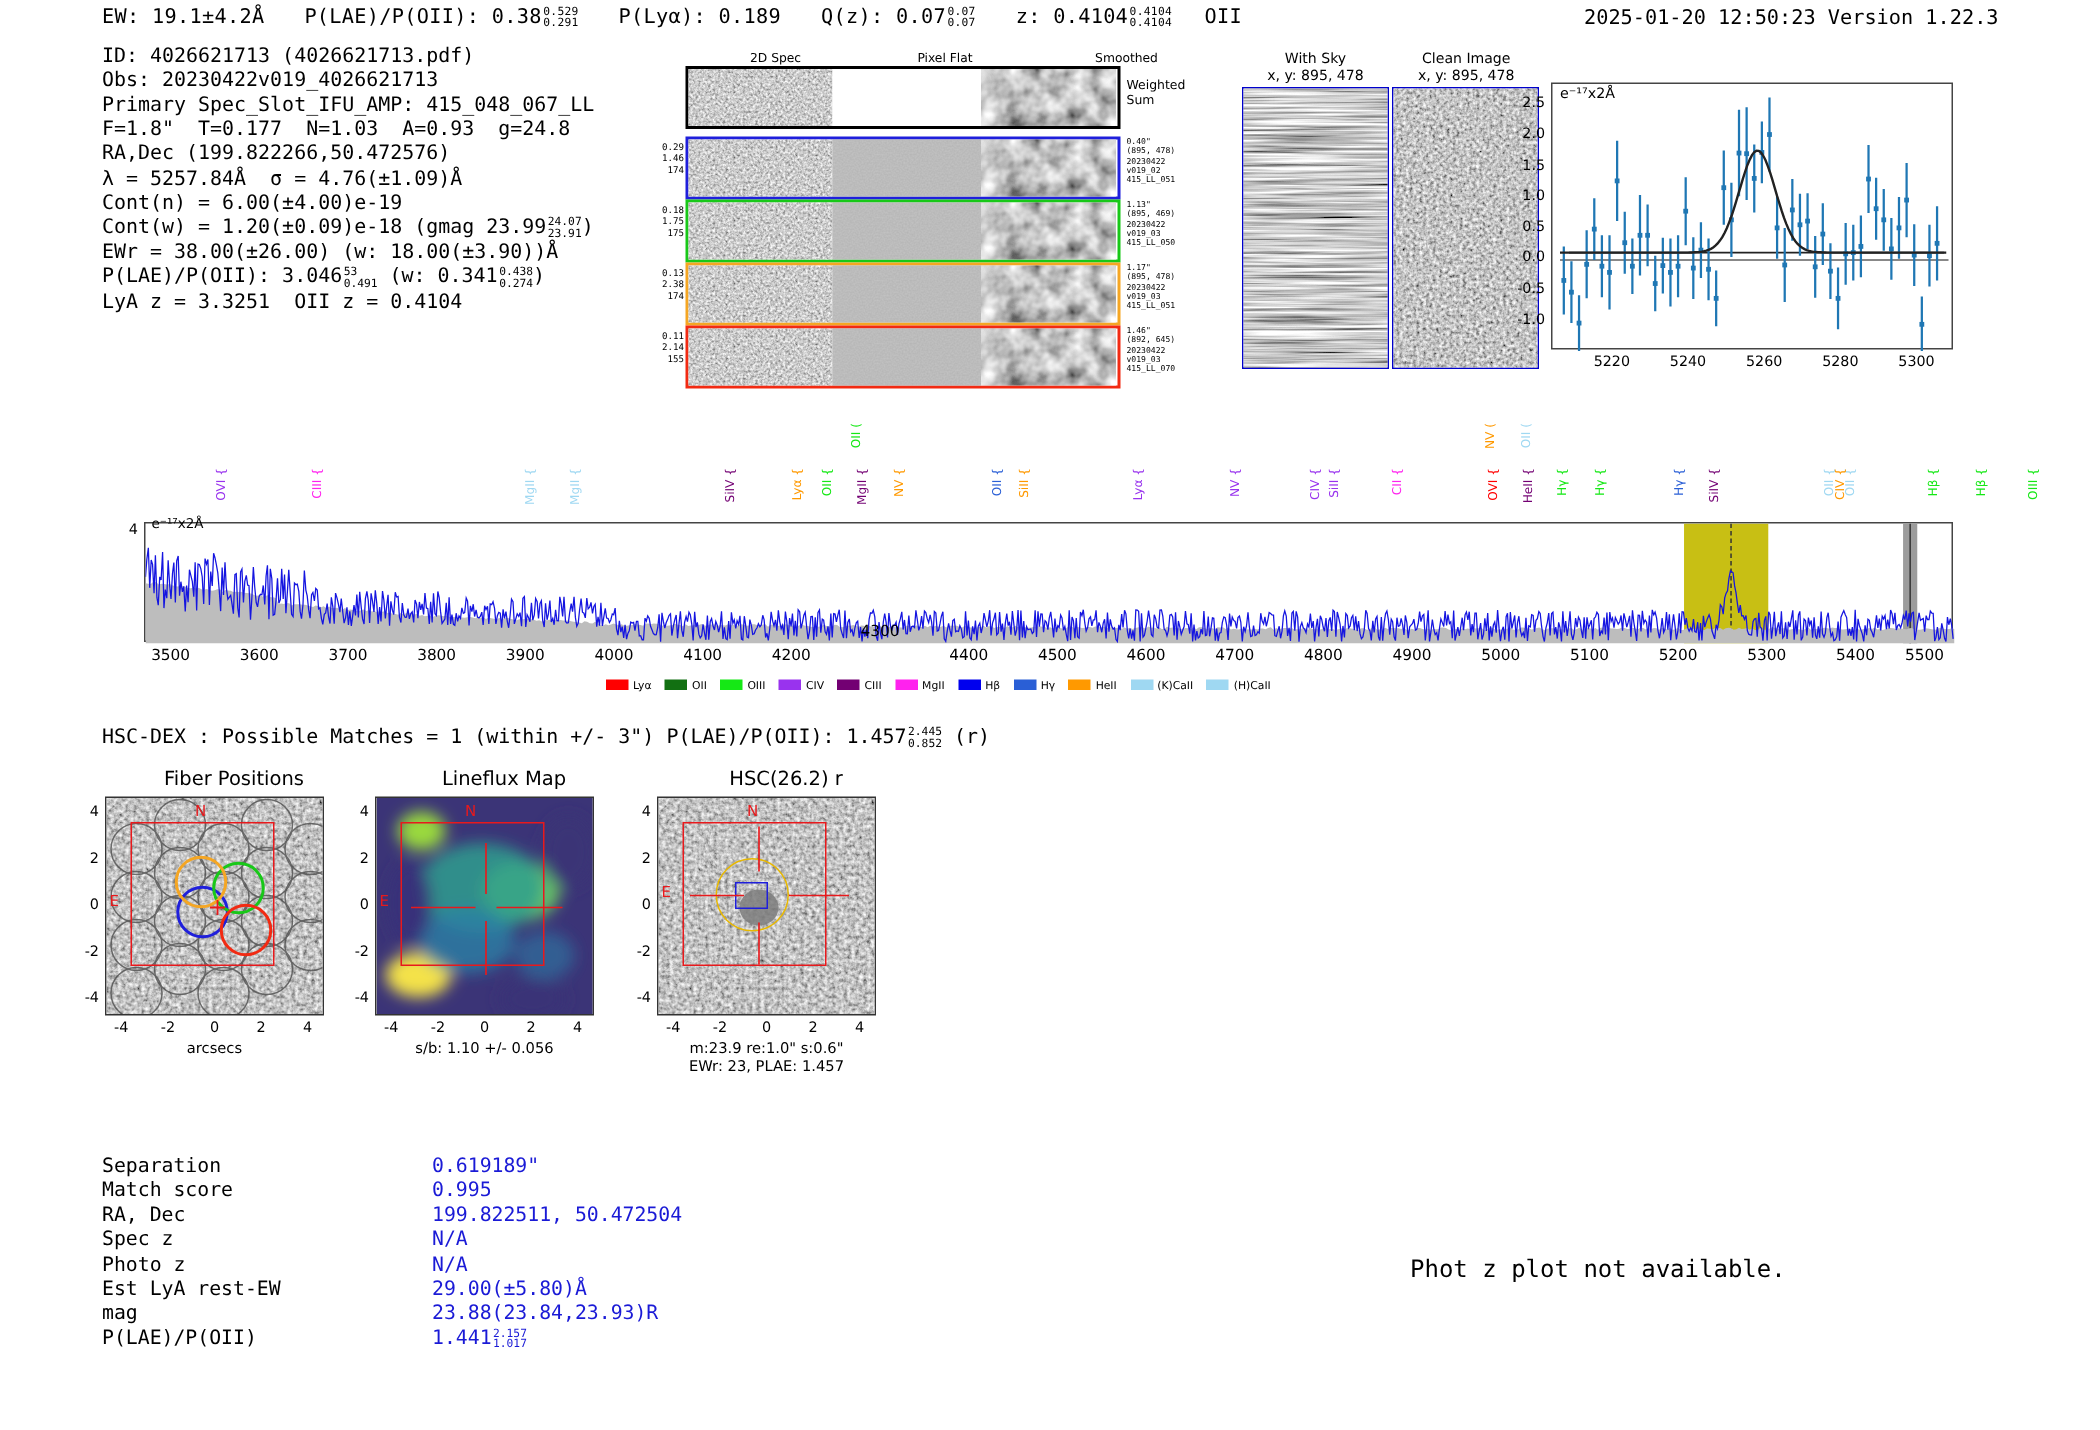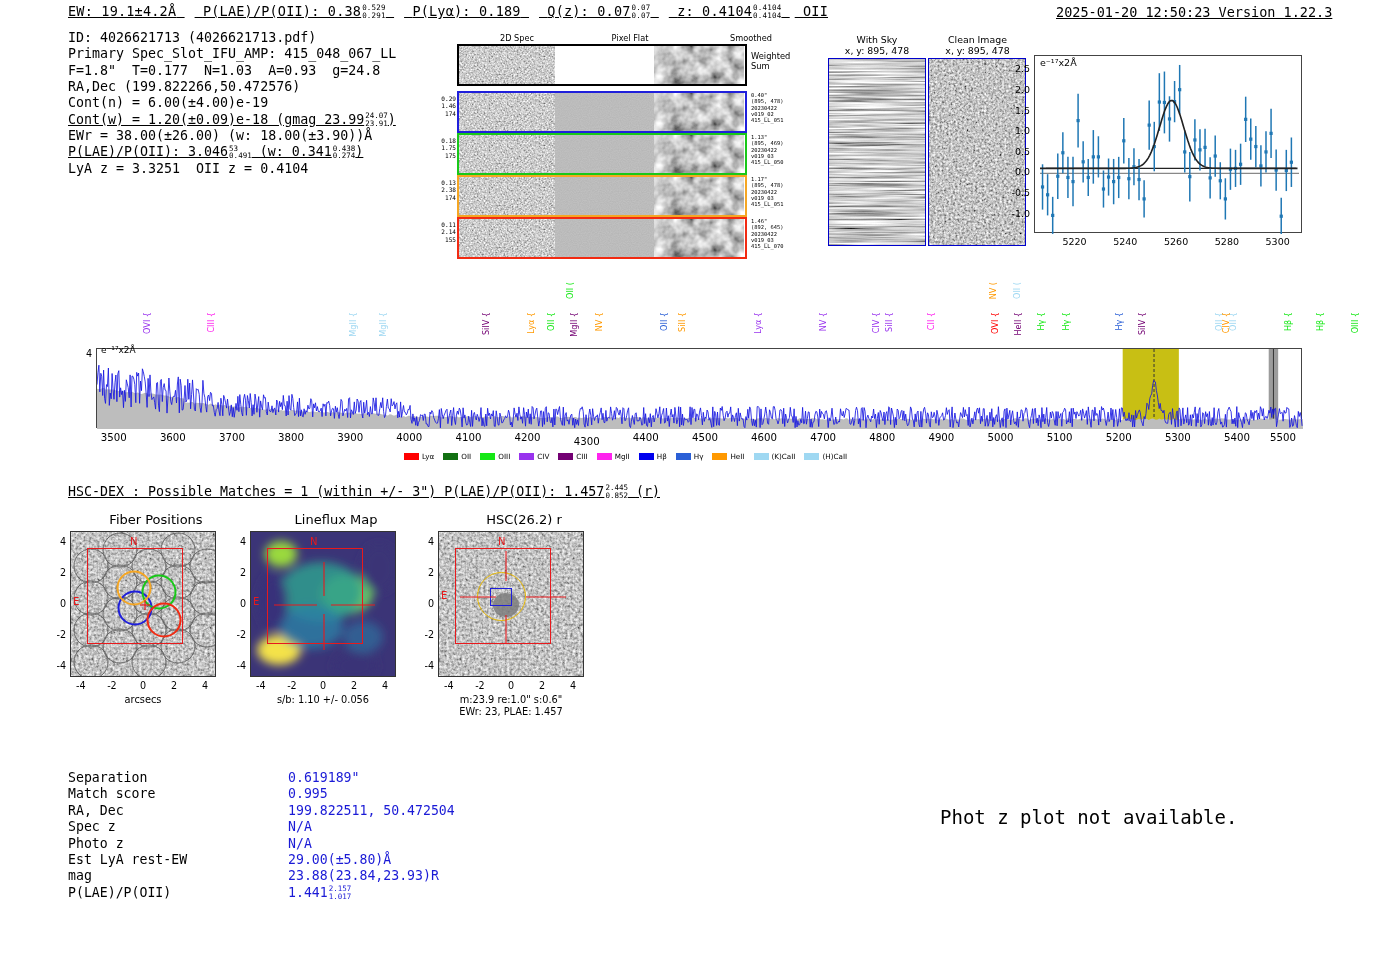--- a/index.html
+++ b/index.html
@@ -1,21 +1,21 @@
 <!DOCTYPE html>
 <html><head>
 <meta charset="utf-8">
 <style>
   html,body{margin:0;padding:0;}
   body{width:1400px;height:953px;background:#fff;
        font-family:"DejaVu Sans Mono","Liberation Mono",monospace;
        color:#000;position:relative;overflow:hidden;}
   .abs{position:absolute;}
   .sans{font-family:"DejaVu Sans","Liberation Sans",sans-serif;}
-  .nw{white-space:nowrap;text-decoration:underline;}
+  .nw{white-space:nowrap;}
 
   
   #header-line{left:68px;top:3px;font-size:13.5px;letter-spacing:.2px;}
   #timestamp{left:1056px;top:4px;font-size:13.5px;}
   sub.sup2{display:inline-block;vertical-align:middle;font-size:7.5px;line-height:1.02;
            text-align:left;margin-left:1px;}
   sub.sup2 i{display:block;font-style:normal;}
 
   
   #info-block{left:68px;top:30px;font-size:13.3px;line-height:16.35px;}
@@ -68,21 +68,21 @@
        font-family:"DejaVu Sans","Liberation Sans",sans-serif;}
   .redbox{position:absolute;border:1.1px solid #e8191c;box-sizing:border-box;}
   .circ{position:absolute;border-radius:50%;box-sizing:border-box;}
   .nlbl{position:absolute;color:#e8191c;font-size:10px;
         font-family:"DejaVu Sans","Liberation Sans",sans-serif;}
 
   
   #mtable{left:68px;top:770px;font-size:13.2px;line-height:16.4px;}
   #mtable .k{position:absolute;left:0;white-space:pre;}
   #mtable .v{position:absolute;left:220px;color:#1a1ad6;white-space:pre;}
-  #photz{left:940px;top:806px;font-size:19px;}
+  #photz{left:940px;top:836px;font-size:16px;}
 </style>
 </head>
 <body>
 
 <div class="abs nw" id="header-line">
   <span>EW: 19.1±4.2Å</span>
   <span style="display:inline-block;width:10px"></span>
   <span>P(LAE)/P(OII): 0.38</span><sub class="sup2"><i>0.529</i><i>0.291</i></sub>
   <span style="display:inline-block;width:10px"></span>
   <span>P(Lyα): 0.189</span>
@@ -90,23 +90,25 @@
   <span>Q(z): 0.07</span><sub class="sup2"><i>0.07</i><i>0.07</i></sub>
   <span style="display:inline-block;width:10px"></span>
   <span>z: 0.4104</span><sub class="sup2"><i>0.4104</i><i>0.4104</i></sub>
   <span style="display:inline-block;width:5px"></span>
   <span>OII</span>
 </div>
 <div class="abs nw" id="timestamp">2025-01-20 12:50:23  Version 1.22.3</div>
 
 <div class="abs" id="info-block">
   <div>ID: 4026621713 (4026621713.pdf)</div>
+  <div>Obs: 20230422v019_4026621713</div>
   <div>Primary Spec_Slot_IFU_AMP: 415_048_067_LL</div>
   <div>F=1.8"  T=0.177  N=1.03  A=0.93  g=24.8</div>
   <div>RA,Dec (199.822266,50.472576)</div>
+  <div>λ = 5257.84Å  σ = 4.76(±1.09)Å</div>
   <div>Cont(n) = 6.00(±4.00)e-19</div>
   <div class="nw"><span>Cont(w) = 1.20(±0.09)e-18 (gmag 23.99</span><sub class="sup2"><i>24.07</i><i>23.91</i></sub><span>)</span></div>
   <div>EWr = 38.00(±26.00) (w: 18.00(±3.90))Å</div>
   <div class="nw"><span>P(LAE)/P(OII): 3.046</span><sub class="sup2"><i>53</i><i>0.491</i></sub><span> (w: 0.341</span><sub class="sup2"><i>0.438</i><i>0.274</i></sub><span>)</span></div>
   <div>LyA z = 3.3251  OII z = 0.4104</div>
 </div>
 
 <svg width="0" height="0" style="position:absolute">
   <defs>
     <filter id="nz" x="0" y="0" width="100%" height="100%">
@@ -464,21 +466,21 @@
 <div class="xtk" style="left:78px;top:348px;width:14px;text-align:right">4</div>
 <div id="sp-xticks">
     <div class="xtick" style="left:89.73529411764706px;top:432px;width:48px">3500</div>
     <div class="xtick" style="left:148.85294117647058px;top:432px;width:48px">3600</div>
     <div class="xtick" style="left:207.97058823529412px;top:432px;width:48px">3700</div>
     <div class="xtick" style="left:267.0882352941177px;top:432px;width:48px">3800</div>
     <div class="xtick" style="left:326.2058823529412px;top:432px;width:48px">3900</div>
     <div class="xtick" style="left:385.32352941176475px;top:432px;width:48px">4000</div>
     <div class="xtick" style="left:444.44117647058823px;top:432px;width:48px">4100</div>
     <div class="xtick" style="left:503.5588235294117px;top:432px;width:48px">4200</div>
-    <div class="xtick" style="left:562.6764705882354px;top:436px;width:48px">4300</div>
+    <div class="xtick" style="left:562.6764705882354px;top:416px;width:48px">4300</div>
     <div class="xtick" style="left:621.7941176470588px;top:432px;width:48px">4400</div>
     <div class="xtick" style="left:680.9117647058823px;top:432px;width:48px">4500</div>
     <div class="xtick" style="left:740.029411764706px;top:432px;width:48px">4600</div>
     <div class="xtick" style="left:799.1470588235294px;top:432px;width:48px">4700</div>
     <div class="xtick" style="left:858.2647058823529px;top:432px;width:48px">4800</div>
     <div class="xtick" style="left:917.3823529411765px;top:432px;width:48px">4900</div>
     <div class="xtick" style="left:976.5px;top:432px;width:48px">5000</div>
     <div class="xtick" style="left:1035.6176470588234px;top:432px;width:48px">5100</div>
     <div class="xtick" style="left:1094.735294117647px;top:432px;width:48px">5200</div>
     <div class="xtick" style="left:1153.8529411764707px;top:432px;width:48px">5300</div>

